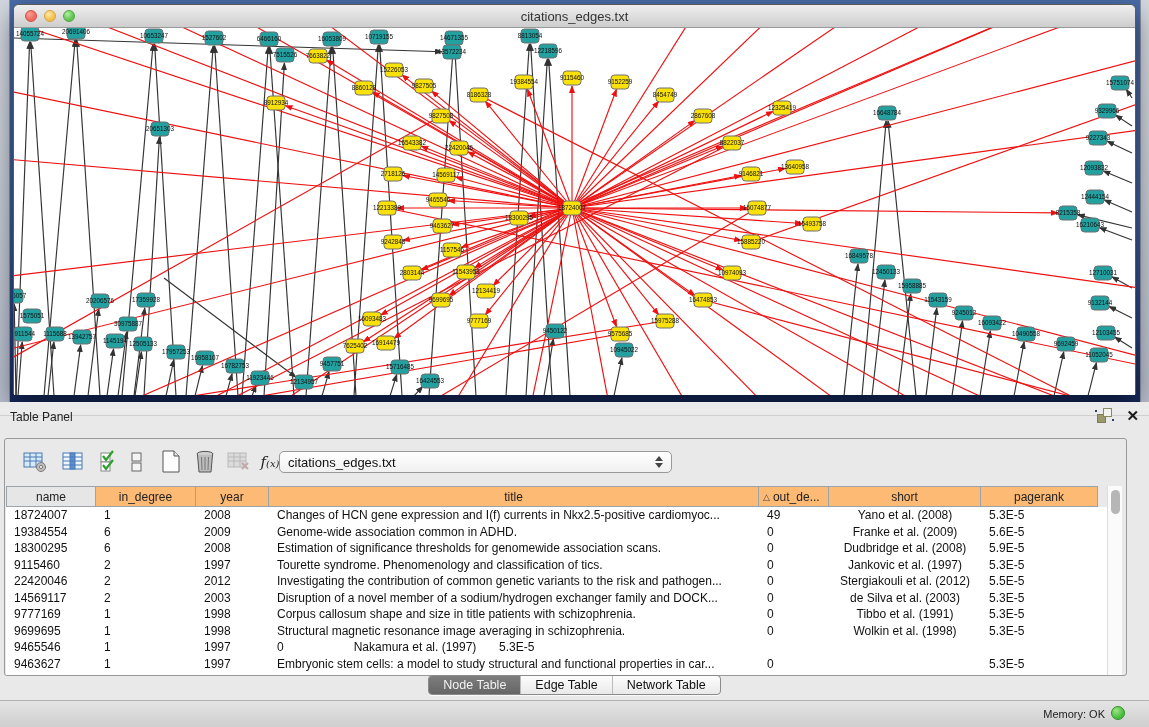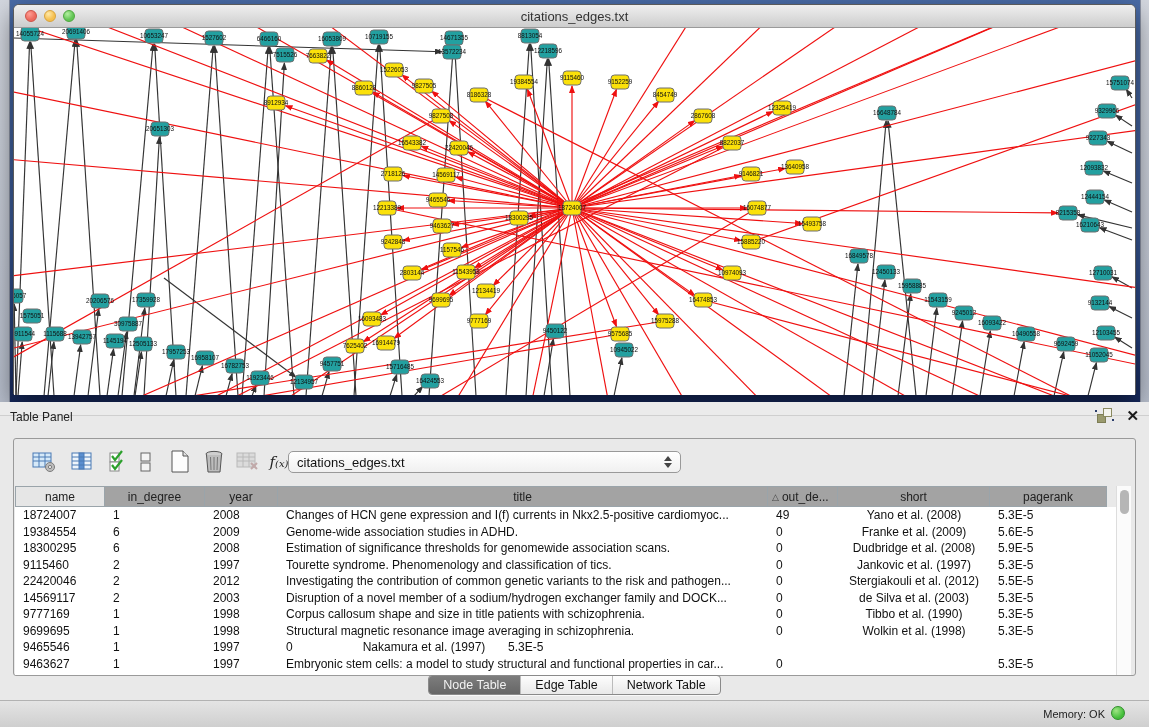--- a/index.html
+++ b/index.html
@@ -38,40 +38,40 @@
   .table-panel { position:absolute; left:0; top:402px; width:1149px; height:325px; background:#e9e9e9; }
   .panel-header { position:relative; height:14px; background:#ebebeb; border-bottom:1px solid #cfcfcf; }
   .panel-header .panel-title { position:absolute; left:10px; top:8px; font-size:12px; color:#222; }
   .panel-icons { position:absolute; right:10px; top:6px; display:flex; gap:14px; align-items:center; }
   .float-icon { position:relative; width:15px; height:15px; }
   .float-icon .sq-back { position:absolute; left:0; bottom:0; width:9px; height:9px; background:#9a9a6e; border:1px solid #7d7d55; }
   .float-icon .sq-front { position:absolute; right:0; top:0; width:9px; height:9px; background:#f4f4ee; border:1px solid #8a8a60; }
   .float-icon .dot { position:absolute; width:2px; height:2px; background:#2c3e6b; }
   .close-x { font-size:15px; font-weight:bold; color:#1a1a1a; line-height:15px; cursor:default; }
 
-  .table-container { position:absolute; left:13px; top:36px; width:1123px; height:238px;
+  .table-container { position:absolute; left:4px; top:36px; width:1123px; height:238px;
     border:1px solid #9a9a9a; border-radius:3px; background:#e9e9e9; }
 
   
   .toolbar { position:absolute; left:0; top:0; height:46px; width:100%; }
   .tb-btn { position:absolute; top:9px; width:28px; height:28px; display:flex; align-items:center; justify-content:center; }
   .tb-btn svg { display:block; }
   .fx-label { font-size:15px; color:#222; font-family:"DejaVu Serif", serif; font-style:italic; }
   .fx-label small { font-size:10px; }
   .dropdown { position:absolute; left:274px; top:12px; width:393px; height:22px;
     background:linear-gradient(to bottom,#ffffff,#f0f0f0); border:1px solid #999; border-radius:5px;
     font-size:13px; color:#111; display:flex; align-items:center; padding:0 8px; }
   .dropdown .dd-value { flex:1; overflow:hidden; white-space:nowrap; }
   .dd-arrows { display:flex; flex-direction:column; gap:2px; align-items:center; }
   .dd-arrows .up { width:0; height:0; border-left:4px solid transparent; border-right:4px solid transparent; border-bottom:5px solid #444; }
   .dd-arrows .down { width:0; height:0; border-left:4px solid transparent; border-right:4px solid transparent; border-top:5px solid #444; }
 
   
   .grid-header { position:absolute; left:1px; top:47px; height:21px; display:flex; }
-  .gh-cell { height:21px; border:1px solid #9aa4aa; border-left:none; background:#a3a3a3;
+  .gh-cell { height:21px; border:1px solid #9aa4aa; border-left:none; background:#fdba74;
     font-size:12px; color:#222; display:flex; align-items:center; justify-content:center; overflow:hidden; white-space:nowrap; }
   .gh-cell:first-child { border-left:1px solid #9aa4aa; background:#e6e6e6; }
   .gh-cell.sorted { justify-content:flex-start; padding-left:4px; }
   .gh-cell .tri { font-size:9px; margin-right:3px; color:#444; }
   .grid-body { position:absolute; left:1px; top:68px; width:1116px; height:168px; background:#ffffff; overflow:hidden; }
   .grid-row { display:flex; height:16.5px; line-height:16.5px; font-size:12px; color:#111; }
   .gr-cell { overflow:hidden; white-space:nowrap; padding-left:8px; }
   .gr-cell.center { text-align:center; padding-left:0; }
   .vscroll { position:absolute; right:4px; top:47px; width:15px; height:189px; background:#fbfbfb; border-left:1px solid #ddd; }
   .vthumb { position:absolute; left:3px; top:4px; width:9px; height:24px; background:#b6b6b6; border-radius:5px; }
@@ -799,21 +799,21 @@
             <div class="gr-cell" style="width: 73px;">2008</div>
             <div class="gr-cell" style="width: 490px;">Changes of HCN gene expression and I(f) currents in Nkx2.5-positive cardiomyoc...</div>
             <div class="gr-cell" style="width: 70px;">49</div>
             <div class="gr-cell center" style="width: 152px;">Yano et al. (2008)</div>
             <div class="gr-cell" style="width: 117px;">5.3E-5</div>
           </div>
           <div class="grid-row">
             <div class="gr-cell" style="width: 90px;">19384554</div>
             <div class="gr-cell" style="width: 100px;">6</div>
             <div class="gr-cell" style="width: 73px;">2009</div>
-            <div class="gr-cell" style="width: 490px;">Genome-wide association studies in ADHD.</div>
+            <div class="gr-cell" style="width: 490px;">Genome-wide association common in ADHD.</div>
             <div class="gr-cell" style="width: 70px;">0</div>
             <div class="gr-cell center" style="width: 152px;">Franke et al. (2009)</div>
             <div class="gr-cell" style="width: 117px;">5.6E-5</div>
           </div>
           <div class="grid-row">
             <div class="gr-cell" style="width: 90px;">18300295</div>
             <div class="gr-cell" style="width: 100px;">6</div>
             <div class="gr-cell" style="width: 73px;">2008</div>
             <div class="gr-cell" style="width: 490px;">Estimation of significance thresholds for genomewide association scans.</div>
             <div class="gr-cell" style="width: 70px;">0</div>
@@ -846,21 +846,21 @@
             <div class="gr-cell" style="width: 70px;">0</div>
             <div class="gr-cell center" style="width: 152px;">de Silva et al. (2003)</div>
             <div class="gr-cell" style="width: 117px;">5.3E-5</div>
           </div>
           <div class="grid-row">
             <div class="gr-cell" style="width: 90px;">9777169</div>
             <div class="gr-cell" style="width: 100px;">1</div>
             <div class="gr-cell" style="width: 73px;">1998</div>
             <div class="gr-cell" style="width: 490px;">Corpus callosum shape and size in title patients with schizophrenia.</div>
             <div class="gr-cell" style="width: 70px;">0</div>
-            <div class="gr-cell center" style="width: 152px;">Tibbo et al. (1990)</div>
+            <div class="gr-cell center" style="width: 152px;">Tibbo et al. (1991)</div>
             <div class="gr-cell" style="width: 117px;">5.3E-5</div>
           </div>
           <div class="grid-row">
             <div class="gr-cell" style="width: 90px;">9699695</div>
             <div class="gr-cell" style="width: 100px;">1</div>
             <div class="gr-cell" style="width: 73px;">1998</div>
             <div class="gr-cell" style="width: 490px;">Structural magnetic resonance image averaging in schizophrenia.</div>
             <div class="gr-cell" style="width: 70px;">0</div>
             <div class="gr-cell center" style="width: 152px;">Wolkin et al. (1998)</div>
             <div class="gr-cell" style="width: 117px;">5.3E-5</div>

